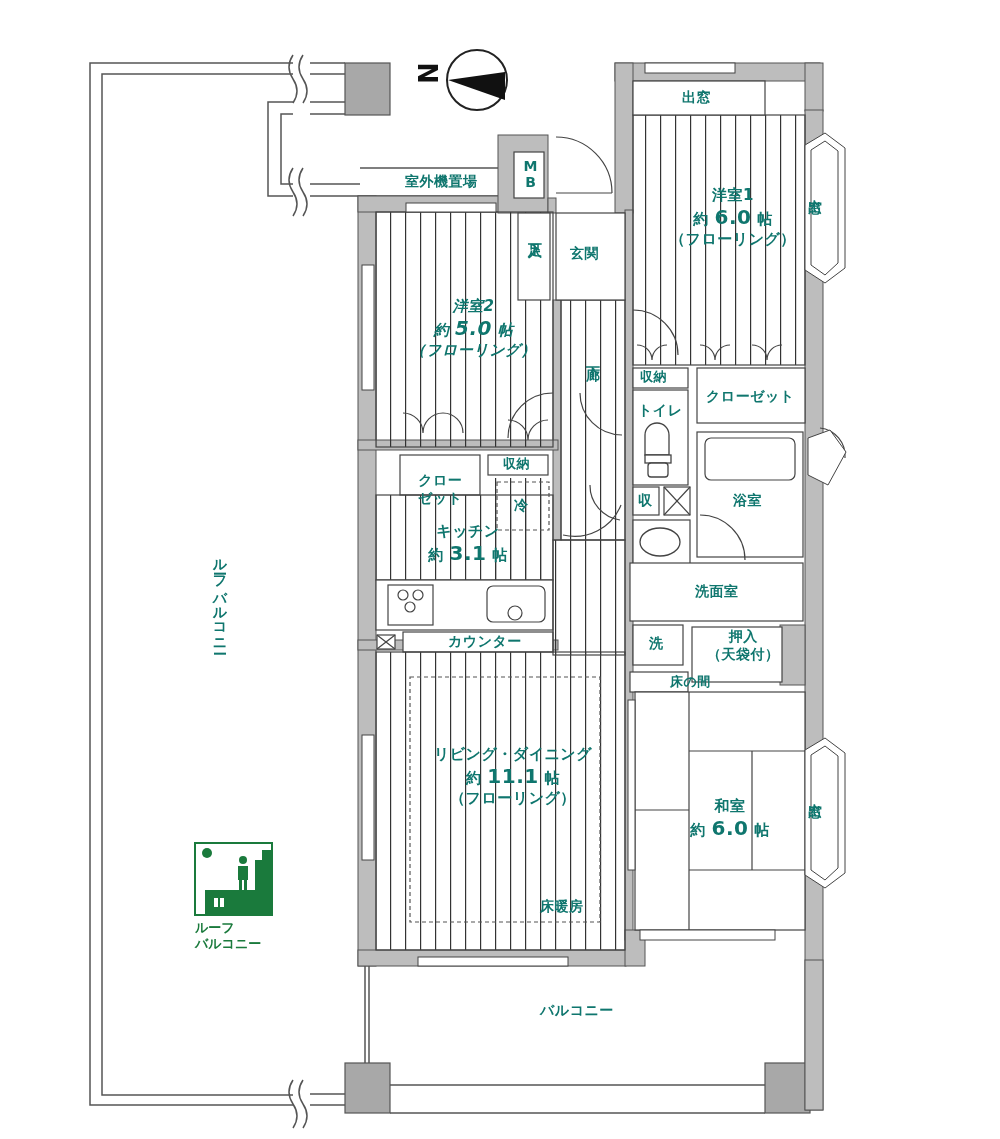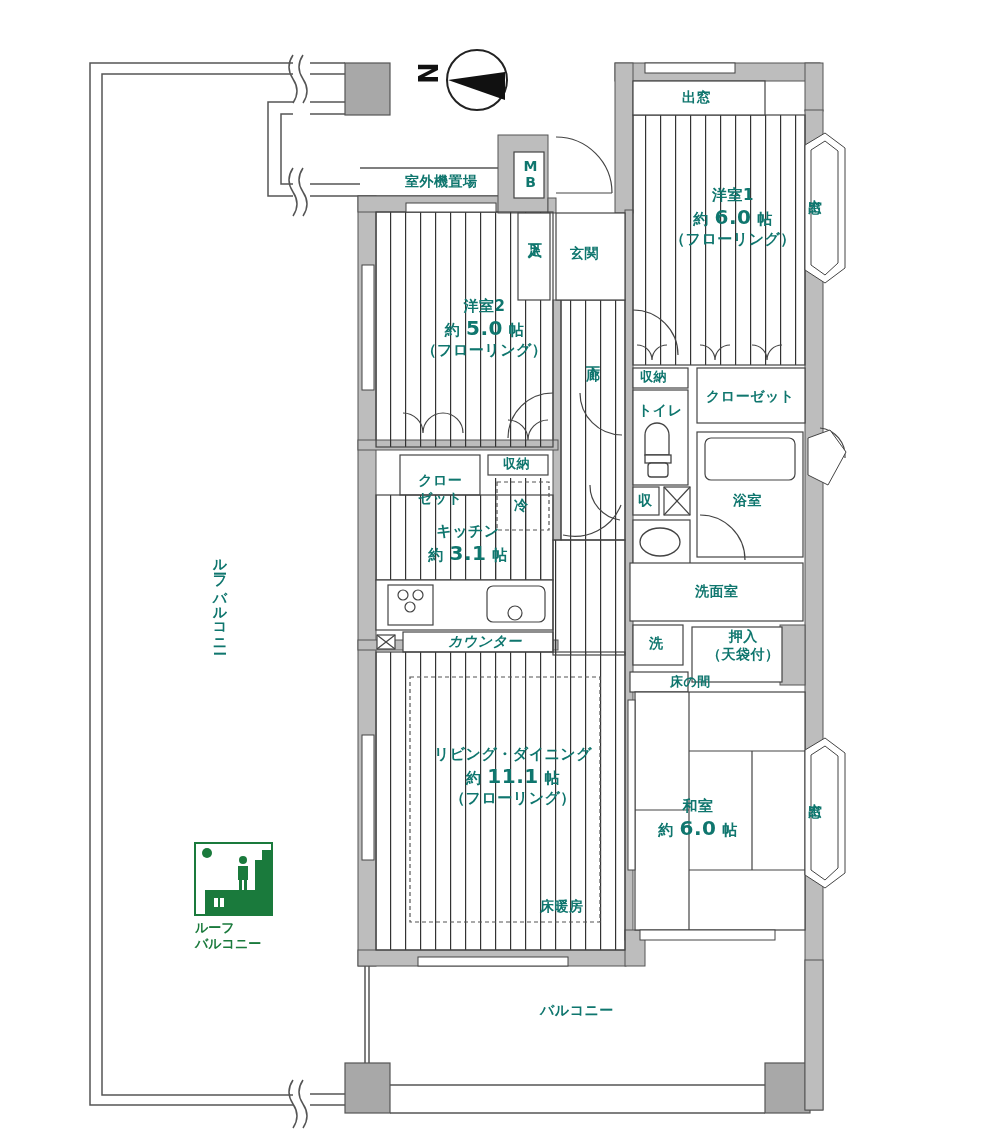--- a/index.html
+++ b/index.html
@@ -248,21 +248,21 @@
   <div class="area"><span>約</span> <b>6.0</b> <span>帖</span></div>
   <div>（フローリング）</div>
 </div>
 <div class="lbl vert" style="left:806px; top:188px;">出窓</div>
 
 <div class="lbl" style="left:405px; top:173px;">室外機置場</div>
 <div class="lbl vert" style="left:521px; top:158px;">MB</div>
 <div class="lbl vert" style="left:526px; top:232px;">下足入</div>
 <div class="lbl" style="left:570px; top:245px;">玄関</div>
 
-<div class="lbl big" style="left:404px; top:297px; width:145px;">
+<div class="lbl big" style="left:393px; top:297px; width:145px;font-style:italic;">
   <div>洋室2</div>
   <div class="area"><span>約</span> <b>5.0</b> <span>帖</span></div>
   <div>（フローリング）</div>
 </div>
 
 <div class="lbl vert" style="left:584px; top:355px;">廊下</div>
 <div class="lbl" style="left:640px; top:369px; font-size:13px;">収納</div>
 <div class="lbl" style="left:706px; top:388px;">クローゼット</div>
 <div class="lbl" style="left:638px; top:402px;">トイレ</div>
 
@@ -275,38 +275,38 @@
 
 <div class="lbl" style="left:638px; top:492px;">収</div>
 <div class="lbl" style="left:733px; top:492px;">浴室</div>
 
 <div class="lbl big" style="left:405px; top:522px; width:110px;">
   <div>キッチン</div>
   <div class="area"><span>約</span> <b>3.1</b> <span>帖</span></div>
 </div>
 
 <div class="lbl" style="left:695px; top:583px;">洗面室</div>
-<div class="lbl" style="left:448px; top:633px;font-style:italic;">カウンター</div>
+<div class="lbl" style="left:448px; top:633px;">カウンター</div>
 <div class="lbl" style="left:649px; top:635px;">洗</div>
 <div class="lbl" style="left:707px; top:628px;">
   <div>押入</div>
   <div>（天袋付）</div>
 </div>
 <div class="lbl" style="left:631px; top:674px; font-size:13px;padding-left:39px;">床の間</div>
 
 <div class="lbl vert" style="left:211px; top:550px;">ルーフバルコニー</div>
 
 <div class="lbl big" style="left:420px; top:745px; width:170px;">
   <div>リビング・ダイニング</div>
   <div class="area"><span>約</span> <b>11.1</b> <span>帖</span></div>
   <div>（フローリング）</div>
 </div>
 <div class="lbl" style="left:540px; top:898px;">床暖房</div>
 
-<div class="lbl big" style="left:640px; top:797px; width:100px;">
+<div class="lbl big" style="left:672px; top:797px; width:100px;">
   <div>和室</div>
   <div class="area"><span>約</span> <b>6.0</b> <span>帖</span></div>
 </div>
 <div class="lbl vert" style="left:806px; top:792px;">出窓</div>
 
 <div class="legend-text" style="left:195px; top:920px;">
   <div>ルーフ</div>
   <div>バルコニー</div>
 </div>
 

